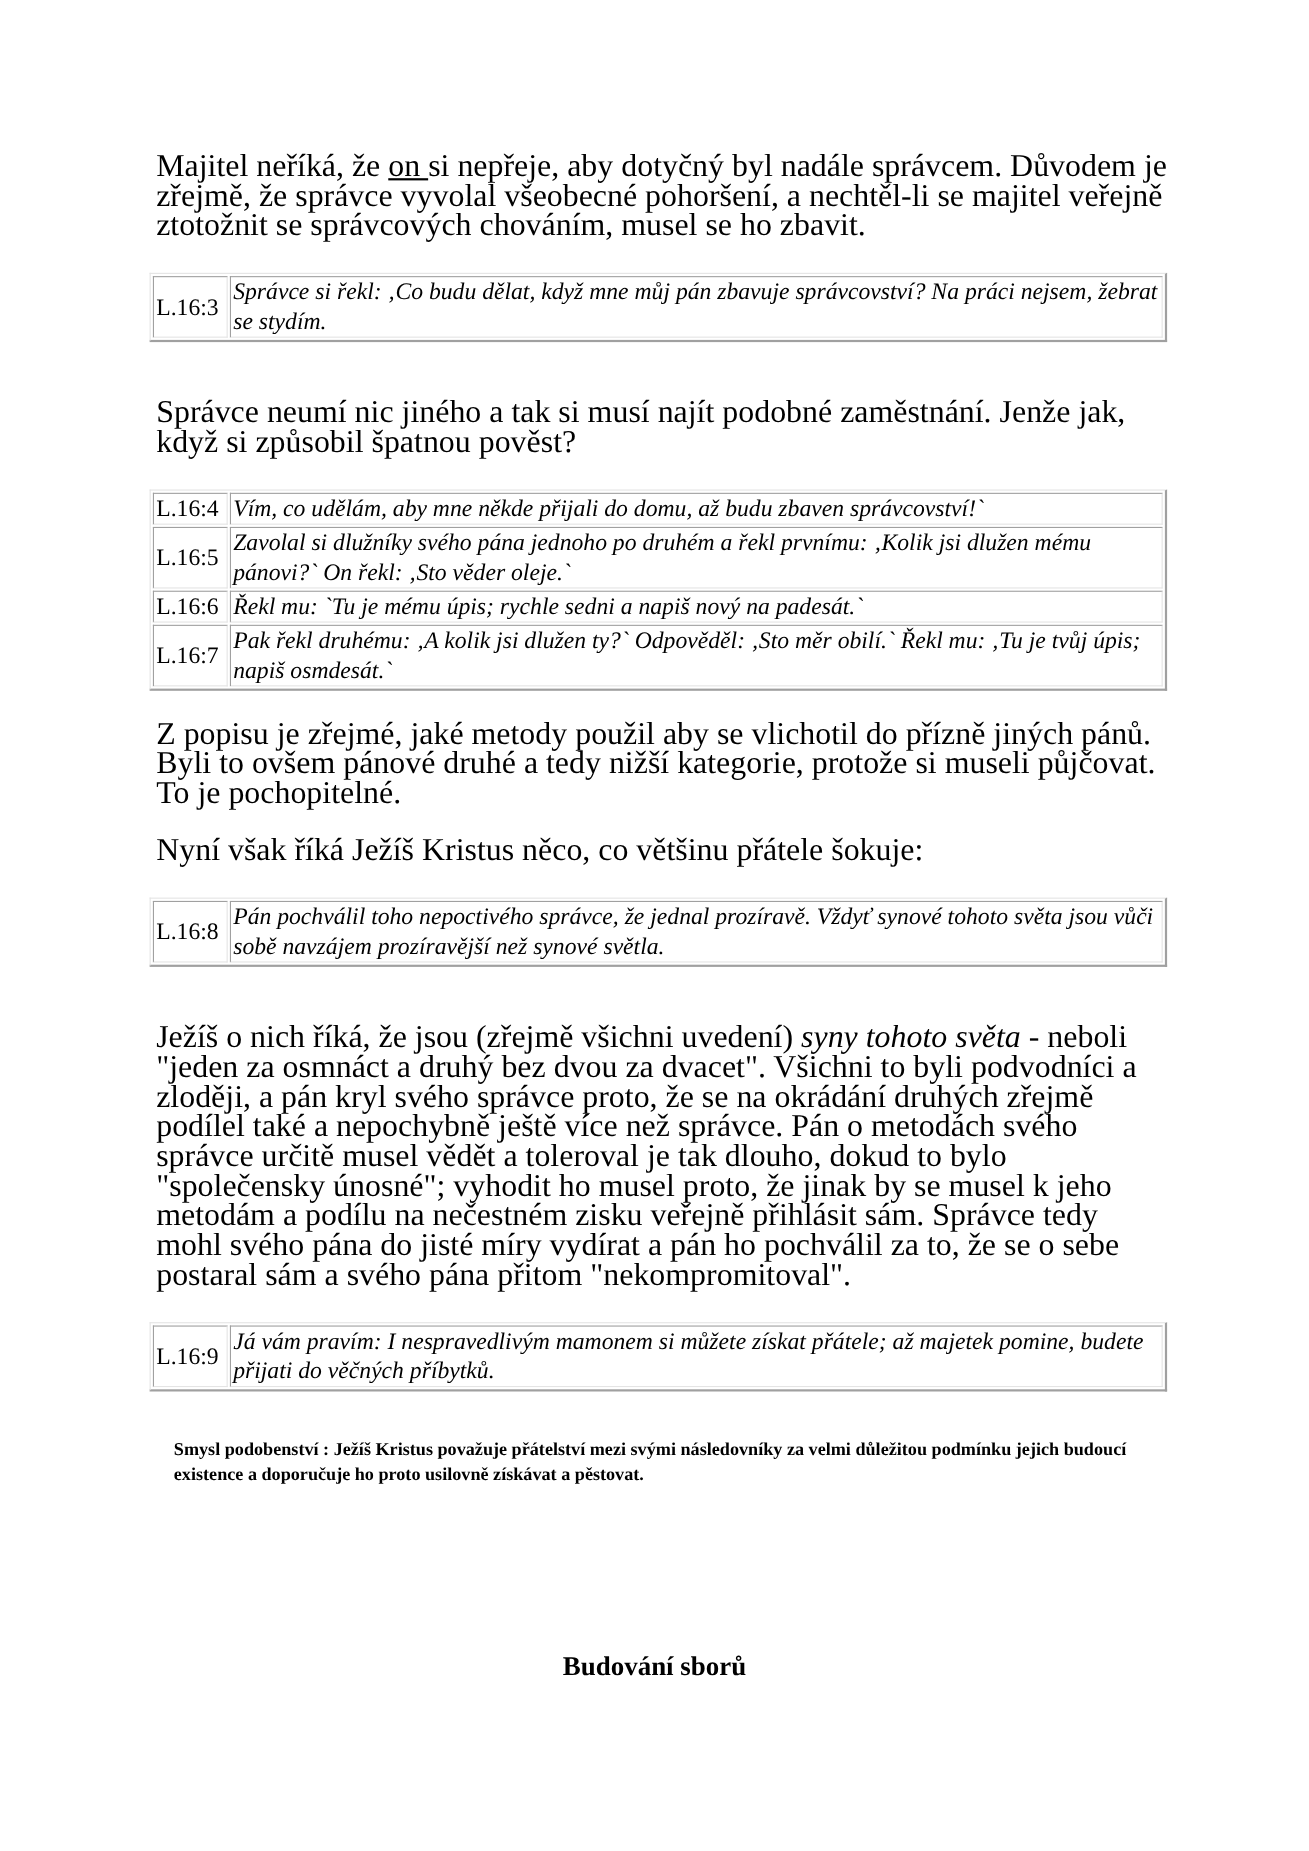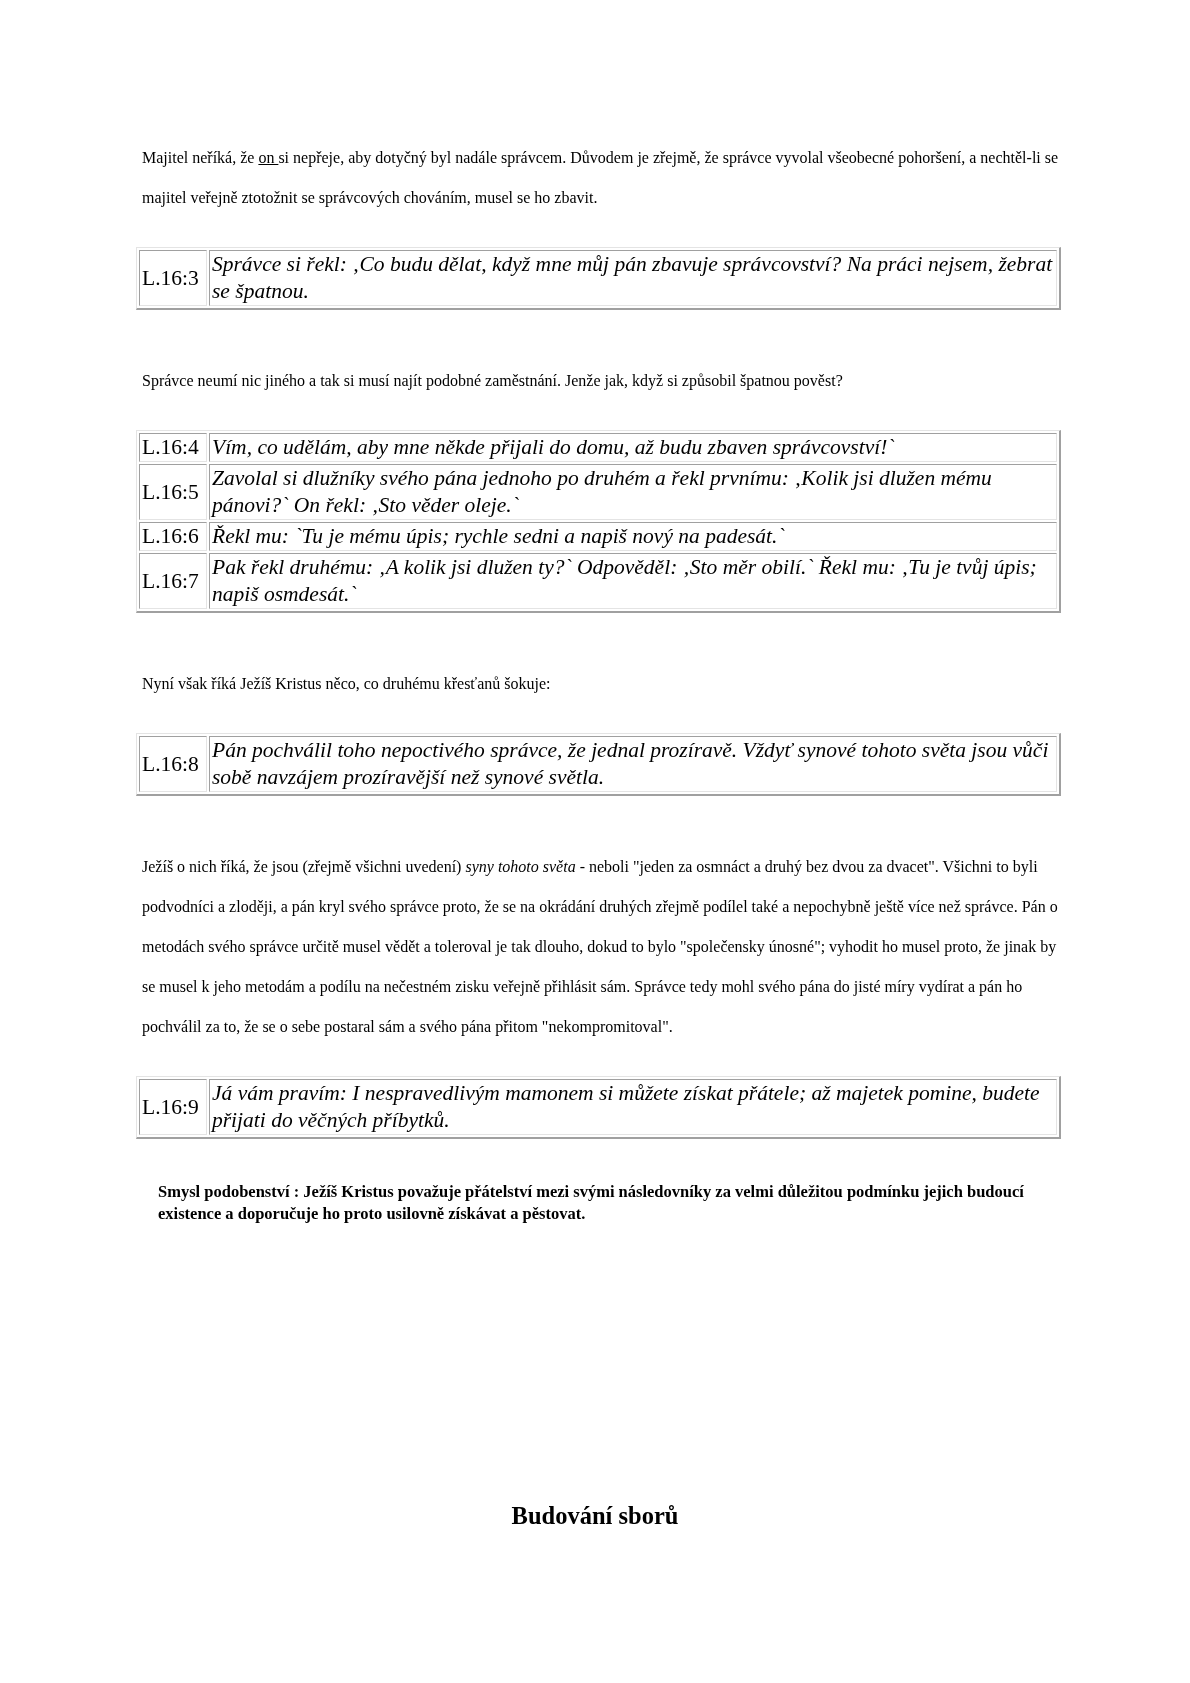--- a/index.html
+++ b/index.html
@@ -16,22 +16,22 @@
     color: #000;
   }
   .page {
     position: absolute;
     left: 142px;
     top: 138px;
     width: 920px;
   }
   p.body-text {
     margin: 0;
-    font-size: 16px;
-    line-height: 40px;
+    font-size: 29px;
+    line-height: 27px;
   }
   .u { text-decoration: underline; }
   table.verse {
     border-collapse: separate;
     border-spacing: 2px;
     width: 925px;
     margin-left: -6px;
     border-top: 1px solid #e4e4e4;
     border-left: 1px solid #e4e4e4;
     border-right: 2px solid #a0a0a0;
@@ -79,21 +79,21 @@
 <div class="page">
 
   <p class="body-text"><span>Majitel neříká, že </span><span class="u">on </span><span>si nepřeje, aby dotyčný byl nadále správcem. Důvodem je zřejmě, že správce vyvolal všeobecné pohoršení, a nechtěl-li se majitel veřejně ztotožnit se správcových chováním, musel se ho zbavit.</span></p>
 
   <div style="height:29px"></div>
 
   <table class="verse">
     <tbody>
         <tr>
       <td class="ref">L.16:3</td>
-      <td class="txt">Správce si řekl: ‚Co budu dělat, když mne můj pán zbavuje správcovství? Na práci nejsem, žebrat se špatnou.</td>
+      <td class="txt">Správce si řekl: ‚Co budu dělat, když mne můj pán zbavuje správcovství? Na práci nejsem, žebrat se stydím.</td>
     </tr>
   </tbody>
     </table>
 
   <div style="height:26px"></div>
 
 
   <div style="height:25px"></div>
 
   <p class="body-text">Správce neumí nic jiného a tak si musí najít podobné zaměstnání. Jenže jak, když si způsobil špatnou pověst?</p>
@@ -116,24 +116,25 @@
     </tr>
     <tr>
       <td class="ref">L.16:7</td>
       <td class="txt">Pak řekl druhému: ‚A kolik jsi dlužen ty?` Odpověděl: ‚Sto měr obilí.` Řekl mu: ‚Tu je tvůj úpis; napiš osmdesát.`</td>
     </tr>
   </tbody>
     </table>
 
   <div style="height:26px"></div>
 
+  <p class="body-text">Z popisu je zřejmé, jaké metody použil aby se vlichotil do přízně jiných pánů. Byli to ovšem pánové druhé a tedy nižší kategorie, protože si museli půjčovat. To je pochopitelné.</p>
 
   <div style="height:25px"></div>
 
-  <p class="body-text">Nyní však říká Ježíš Kristus něco, co druhému křesťanů šokuje:</p>
+  <p class="body-text">Nyní však říká Ježíš Kristus něco, co většinu přátele šokuje:</p>
 
   <div style="height:29px"></div>
 
   <table class="verse">
     <tbody>
         <tr>
       <td class="ref">L.16:8</td>
       <td class="txt">Pán pochválil toho nepoctivého správce, že jednal prozíravě. Vždyť synové tohoto světa jsou vůči sobě navzájem prozíravější než synové světla.</td>
     </tr>
   </tbody>

